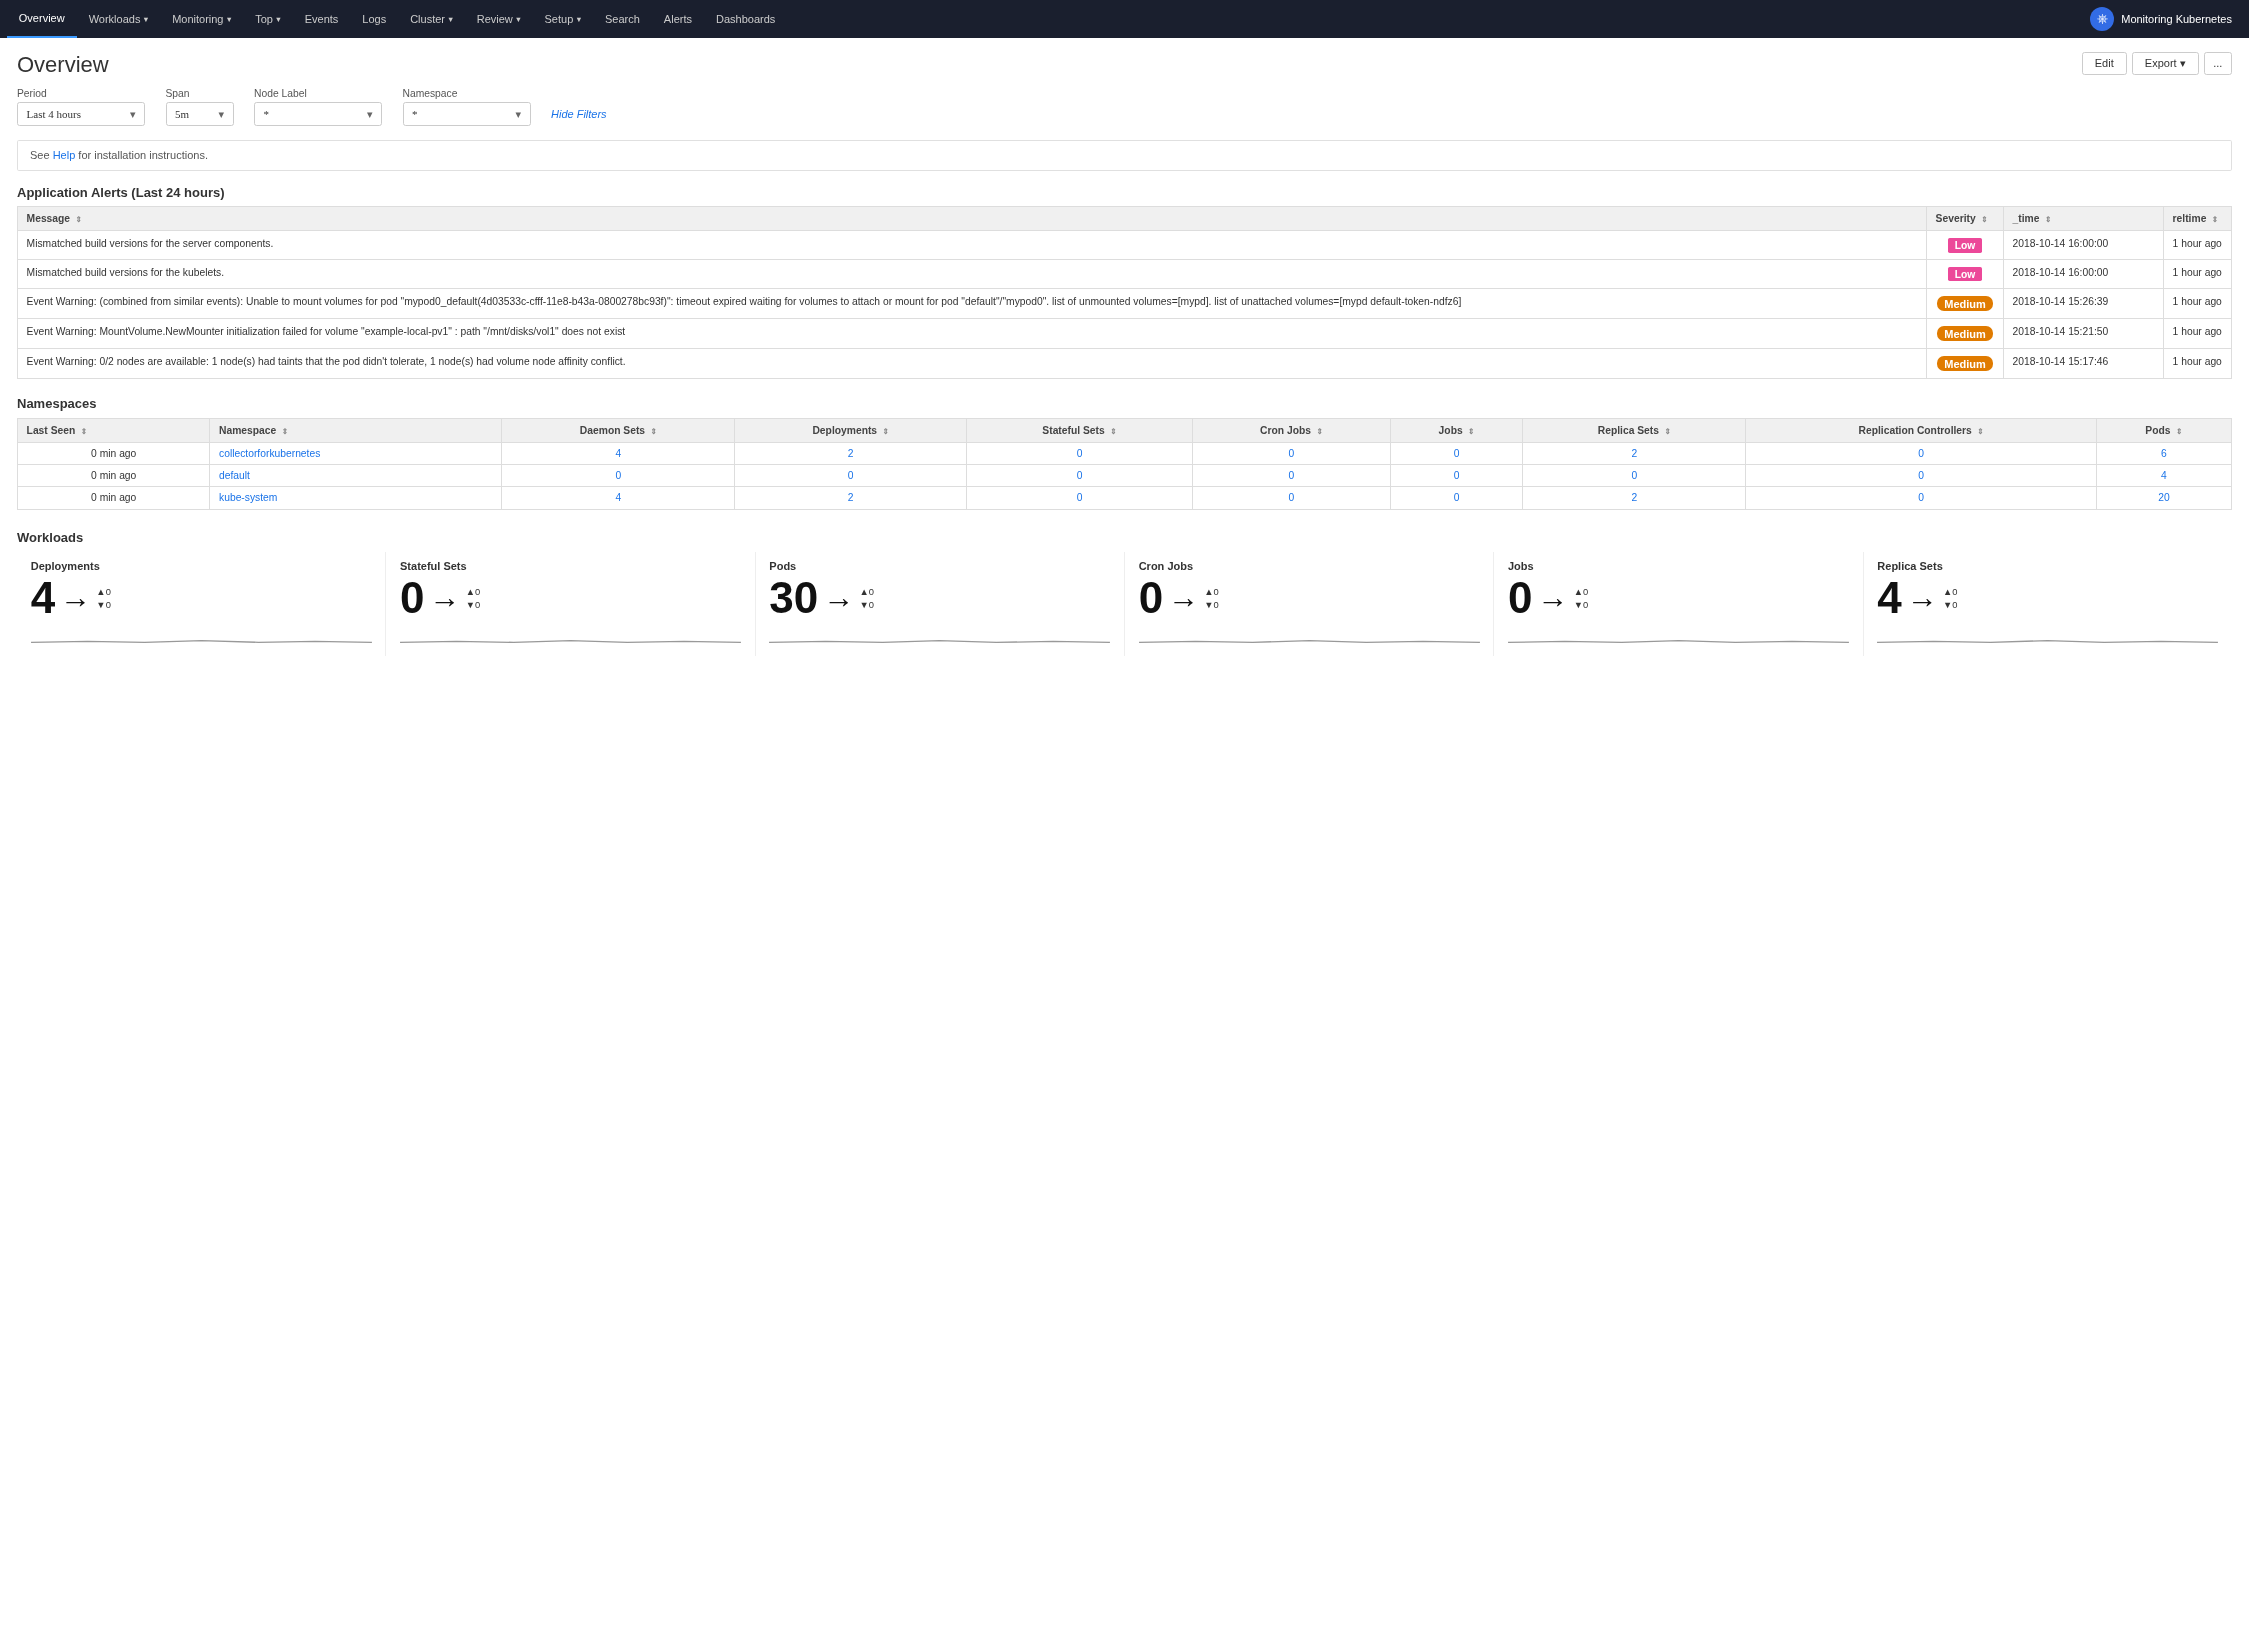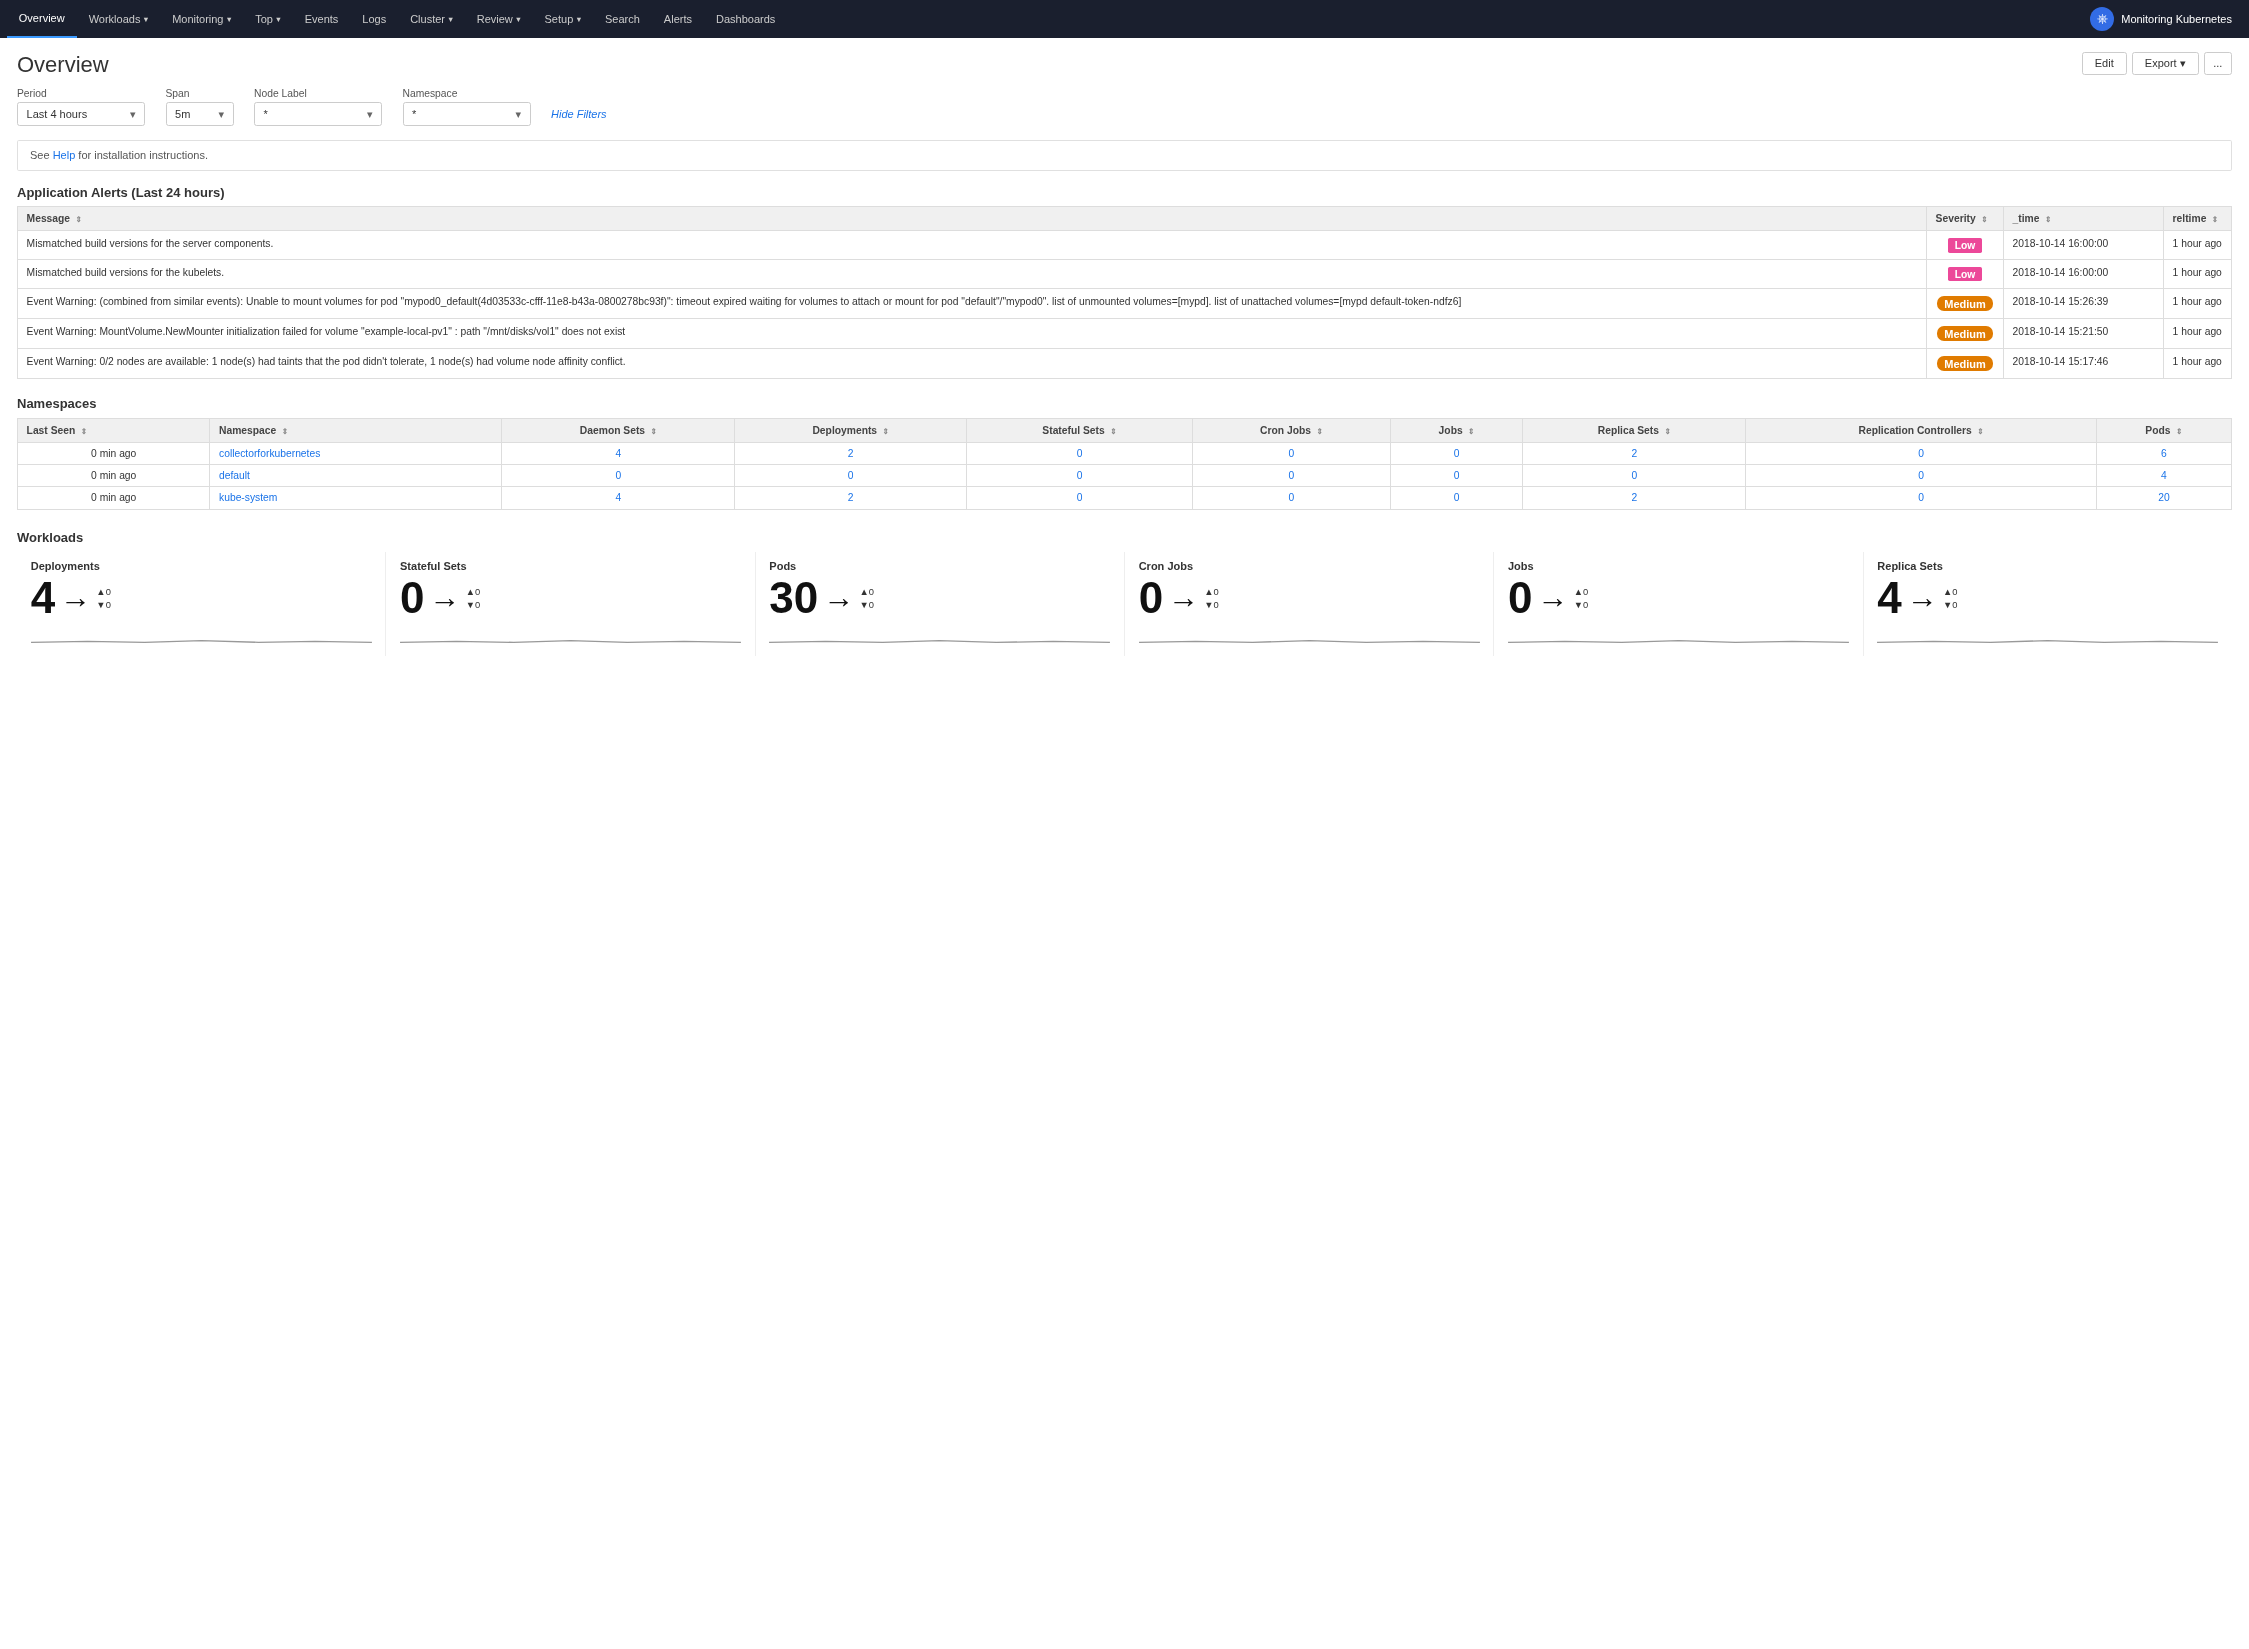--- a/index.html
+++ b/index.html
@@ -84,20 +84,21 @@
       display: flex;
       align-items: center;
       border: 0.9px solid #ccc;
       border-radius: 2.6px;
       padding: 4.3px 8.6px;
       background: #fff;
       cursor: pointer;
       font-size: 11px;
       gap: 5.1px;
       min-width: 128px;
+      font-family: Liberation Serif, serif;
     }
     .filter-select .caret { margin-left: auto; color: #666; }
     .filter-select-sm { min-width: 68px; }
     .hide-filters-link { color: #1a73e8; font-size: 11px; cursor: pointer; margin-bottom: 6px; font-style: italic; }
 
     
     .info-bar {
       border: 0.9px solid #e0e0e0;
       padding: 8.6px 12px;
       font-size: 11px;

